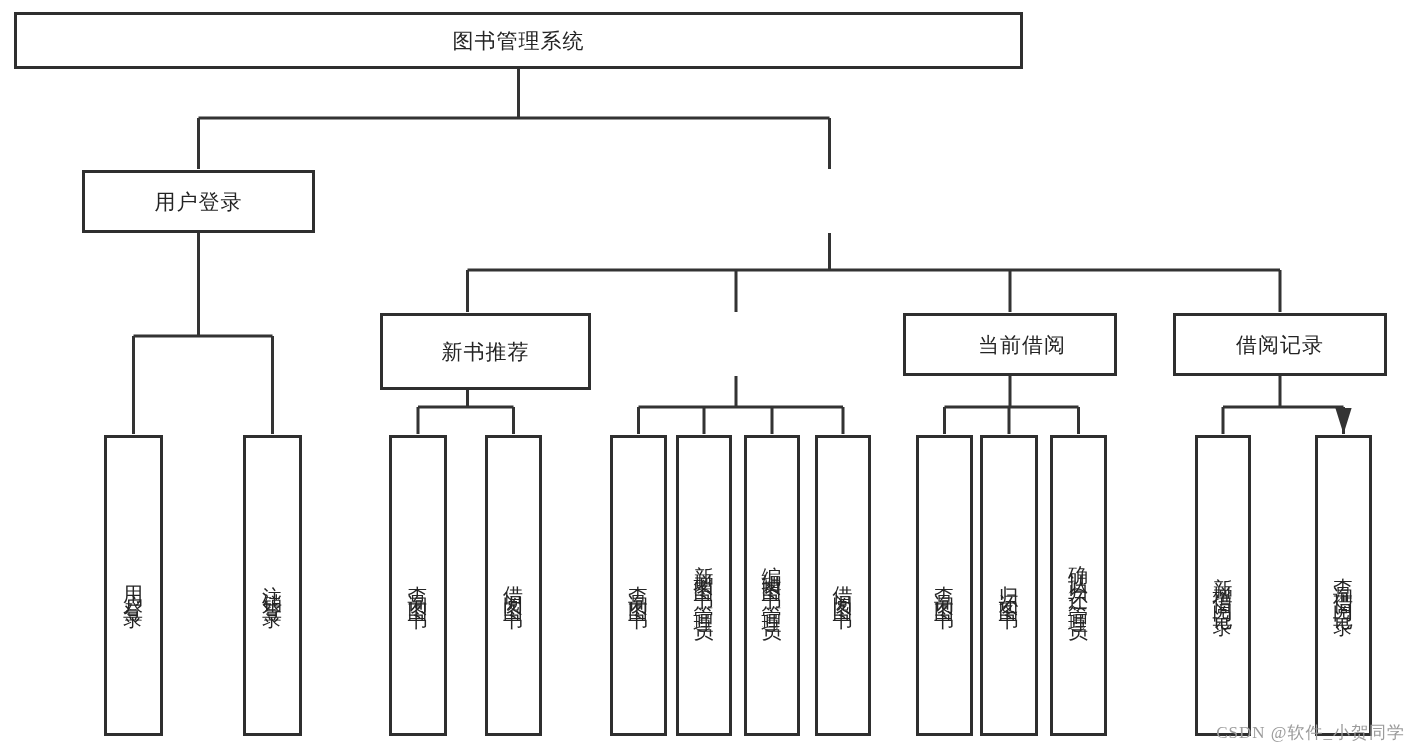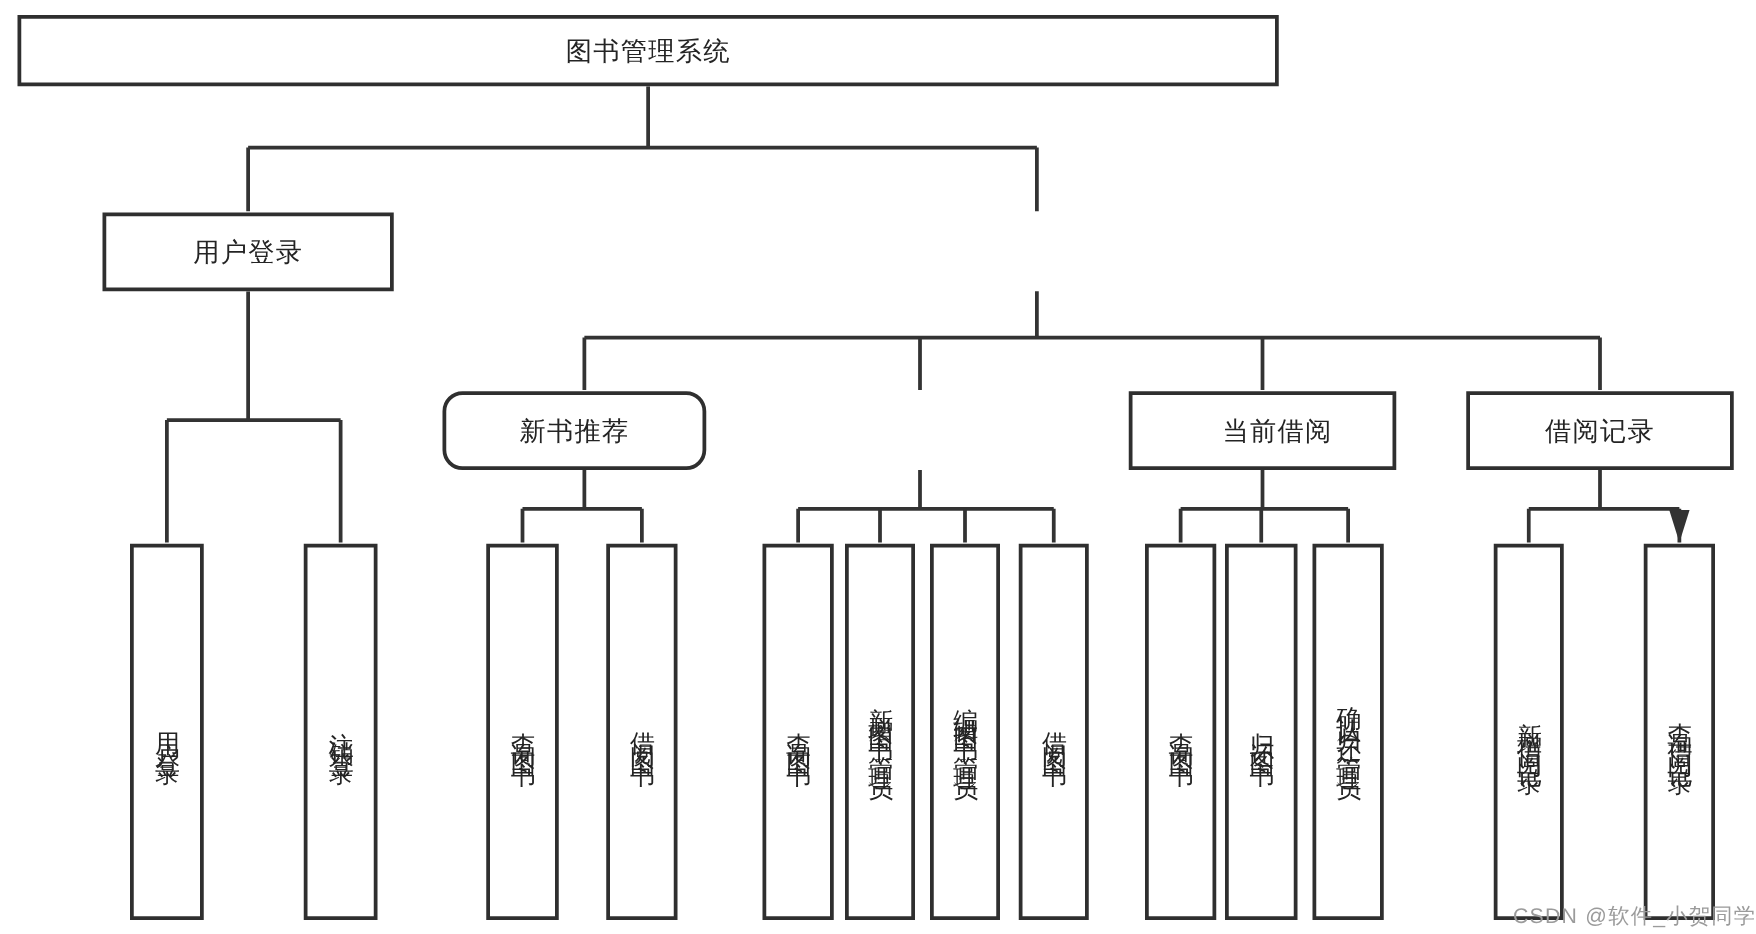--- a/index.html
+++ b/index.html
@@ -7,21 +7,21 @@
     --border:#2f2f2f;
     --text:#242424;
     --background:#ffffff;
     --watermark:#9b9b9b;
   }
   html,body{margin:0;padding:0;background:var(--background);}
   .canvas{
     position:relative;
     width:1405px;height:747px;
     background:var(--background);
-    font-family:Liberation Sans, sans-serif;
+    font-family:Liberation Serif, serif;
     color:var(--text);
     overflow:hidden;
   }
   .connectors{position:absolute;left:0;top:0;}
   .ln{stroke:var(--line);stroke-width:3;fill:none;}
   .node{
     position:absolute;
     box-sizing:border-box;
     border:3px solid var(--border);
     background:var(--background);
@@ -78,21 +78,21 @@
       M418 407 V434    M513.5 407 V434
       M638.5 407 V434  M704 407 V434  M772 407 V434  M843 407 V434
       M944.5 407 V434  M1009 407 V434 M1078.5 407 V434
       M1223 407 V434   M1343.5 407 V434"></path>
   </svg>
 
   <div class="node" style="left:14px;top:12px;width:1009px;height:57px;">图书管理系统</div>
 
   <div class="node" style="left:82px;top:170px;width:233px;height:63px;">用户登录</div>
 
-  <div class="node" style="left:354px;top:313px;width:211px;height:63px;border-radius:16px;">新书推荐</div>
+  <div class="node" style="left:380px;top:313px;width:211px;height:77px;">新书推荐</div>
   <div class="node" style="left:903px;top:313px;width:214px;height:63px;padding-left:24px;">当前借阅</div>
   <div class="node" style="left:1173px;top:313px;width:214px;height:63px;">借阅记录</div>
 
   <div class="node leaf" style="left:104px;top:435px;width:59px;height:301px;">用户登录</div>
   <div class="node leaf" style="left:243px;top:435px;width:59px;height:301px;">注销登录</div>
 
   <div class="node leaf" style="left:389px;top:435px;width:58px;height:301px;">查询图书</div>
   <div class="node leaf" style="left:485px;top:435px;width:57px;height:301px;">借阅图书</div>
 
   <div class="node leaf" style="left:610px;top:435px;width:57px;height:301px;">查询图书</div>

